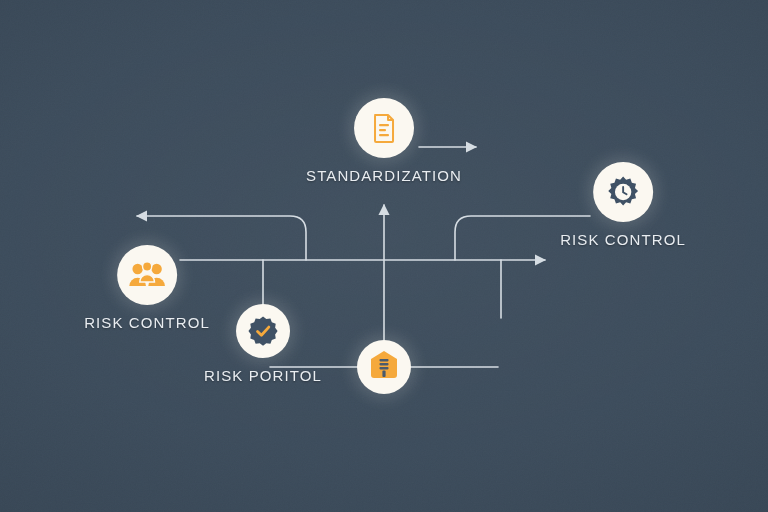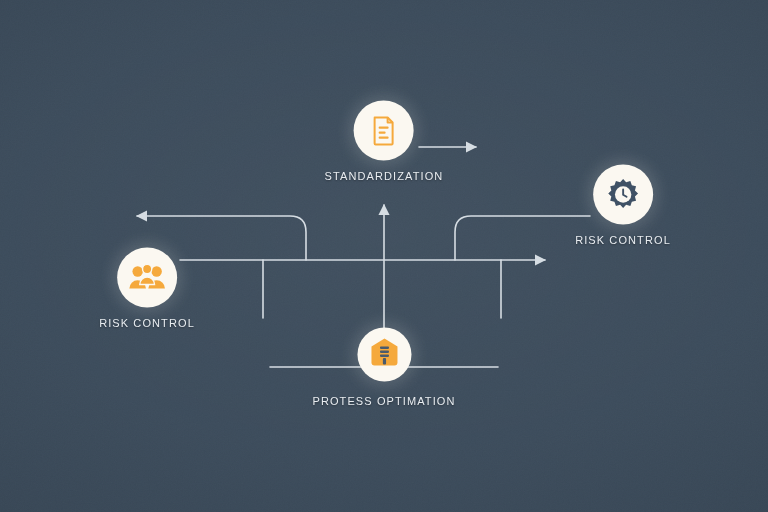--- a/index.html
+++ b/index.html
@@ -48,21 +48,21 @@
     border-radius: 50%;
     background: #fbf8f1;
     display: flex;
     align-items: center;
     justify-content: center;
     box-shadow: 0 0 14px 6px rgba(251, 248, 241, 0.13);
   }
   .node-label {
     margin-top: 9px;
     color: #e9edf1;
-    font-size: 11px;
+    font-size: 15px;
     letter-spacing: 1.1px;
     white-space: nowrap;
     text-align: center;
     text-shadow: 0 1px 2px rgba(0,0,0,0.35);
   }
   
   .n-lg .node-disc { width: 60px; height: 60px; }
   .n-md .node-disc { width: 54px; height: 54px; }
 
   .n-standardization { left: 384px; top: 141px; }
@@ -157,28 +157,36 @@
         <path d="M1.2 26 a8.3 8.3 0 0 1 16.6 0 z" fill="#f5a93c"></path>
         <circle cx="28.5" cy="9" r="5.2" fill="#f5a93c"></circle>
         <path d="M20.2 26 a8.3 8.3 0 0 1 16.6 0 z" fill="#f5a93c"></path>
         <circle cx="19" cy="6.5" r="4.6" fill="#f5a93c" stroke="#fbf8f1" stroke-width="1.4"></circle>
         <path d="M11.6 22 a7.4 7.4 0 0 1 14.8 0 z" fill="#f5a93c" stroke="#fbf8f1" stroke-width="1.4"></path>
       </svg>
     </div>
     <div class="node-label">RISK CONTROL</div>
   </div>
 
+  <div class="node n-md n-riskporitol">
+    <div class="node-disc">
+      <svg width="32" height="32" viewBox="0 0 32 32">
+        <path fill="#3f5165" d="M16 1.5 l3.3 2.5 4.1 -0.6 1.4 3.9 3.9 1.4 -0.6 4.1 2.5 3.3 -2.5 3.3 0.6 4.1 -3.9 1.4 -1.4 3.9 -4.1 -0.6 -3.3 2.5 -3.3 -2.5 -4.1 0.6 -1.4 -3.9 -3.9 -1.4 0.6 -4.1 -2.5 -3.3 2.5 -3.3 -0.6 -4.1 3.9 -1.4 1.4 -3.9 4.1 0.6 z"></path>
+        <path d="M10.5 16.4 l3.9 3.9 7.4 -8.2" fill="none" stroke="#f5a93c" stroke-width="2.8" stroke-linecap="round" stroke-linejoin="round"></path>
+      </svg>
+    </div>
+    <div class="node-label">RISK PORITOL</div>
+  </div>
 
   <div class="node n-md n-processopt">
     <div class="node-disc">
       <svg width="30" height="34" viewBox="0 0 30 34">
         <path fill="#f5a93c" d="M15 1 L28 9 v16 a3 3 0 0 1 -3 3 H5 a3 3 0 0 1 -3 -3 V9 z"></path>
         <rect x="10.5" y="9" width="9" height="2.4" rx="0.8" fill="#4a5b6d"></rect>
         <rect x="10.5" y="13" width="9" height="2.4" rx="0.8" fill="#4a5b6d"></rect>
         <rect x="10.5" y="17" width="9" height="2.4" rx="0.8" fill="#4a5b6d"></rect>
         <rect x="13.4" y="20.6" width="3.2" height="6.4" rx="1" fill="#4a5b6d"></rect>
       </svg>
     </div>
-    <div class="node-label">PROTESS OPTIMATION</div>
   </div>
 
 
 </div>
 
 </body></html>

